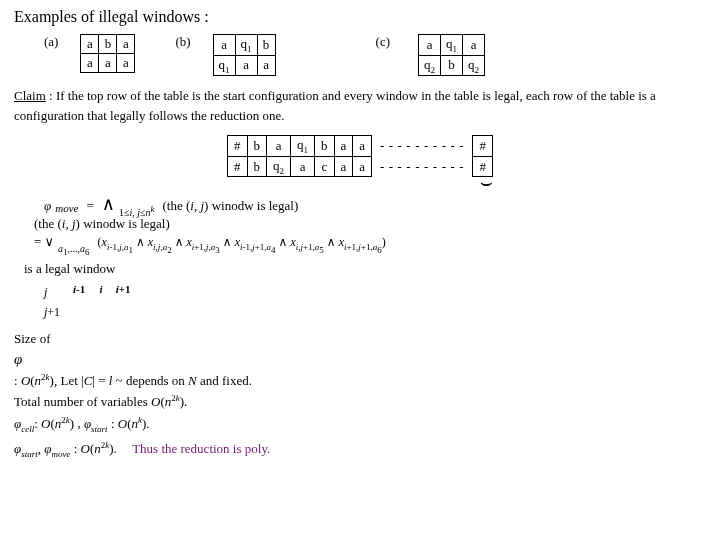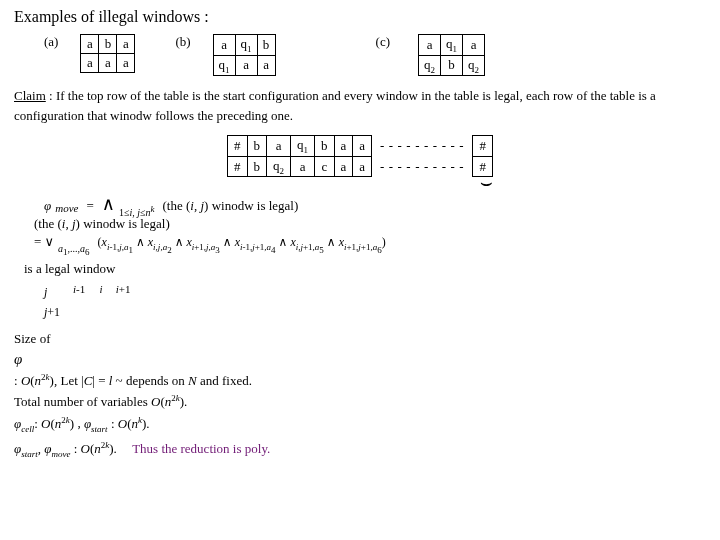--- a/index.html
+++ b/index.html
@@ -96,20 +96,21 @@
       display: flex;
       align-items: center;
     }
 
     .i-labels {
       display: flex;
       gap: 0px;
       margin-top: 2px;
       margin-left: 2px;
       font-size: 11px;
+      font-weight: bold;
     }
 
     .i-label-cell {
       width: 22px;
       text-align: center;
       font-size: 11px;
     }
 
     .size-section {
       margin: 8px 0 4px 0;
@@ -204,21 +205,21 @@
           <td>b</td>
           <td>q<sub>2</sub></td>
         </tr>
       </tbody>
         </table>
     </div>
   </div>
 </div>
 
 <div class="claim-section">
-  <span class="underline">Claim</span><span> : </span><span>If the top row of the table is the start configuration and every window in the table is legal, each row of the table is a configuration that winodw follows the preceding one.</span>
+  <span class="underline">Claim</span><span> : </span><span>If the top row of the table is the start configuration and every window in the table is legal, each row of the table is a configuration that legally follows the reduction one.</span>
 </div>
 
 <div class="center-table-wrapper">
   <div style="display:flex; align-items: flex-end; flex-direction: column;">
     <table class="grid">
       <tbody>
           <tr>
         <td>#</td>
         <td>b</td>
         <td>a</td>

